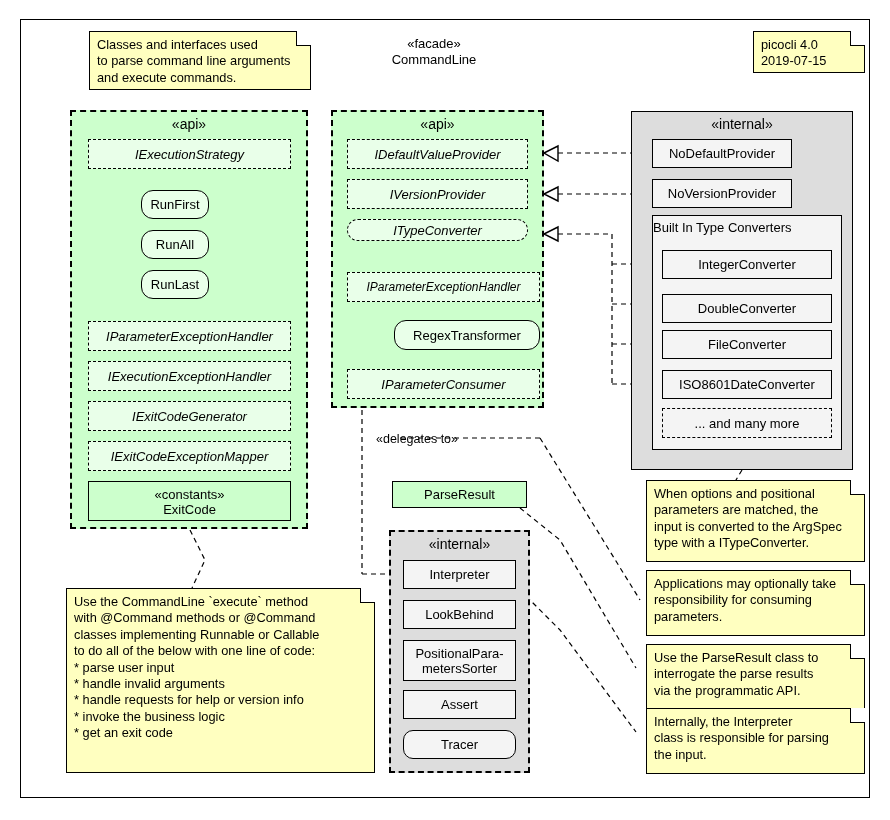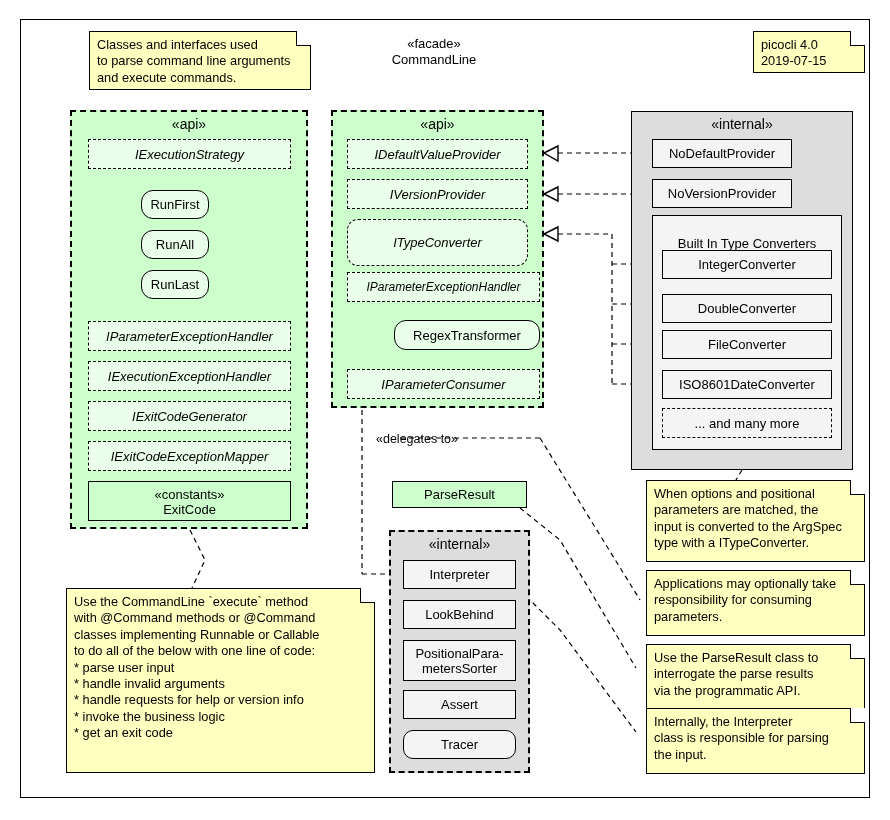--- a/index.html
+++ b/index.html
@@ -94,23 +94,22 @@
   }
   .cls-grey-dashed {
     border: 1.6px dashed #000000;
     background: #f4f4f4;
   }
   .group-box {
     border: 1.2px solid #000000;
     background: #f4f4f4;
   }
   .group-title {
-    text-align: center;
     font-size: 13px;
-    padding-top: 20px;
+    padding-top: 4px;
   }
   .stereo-two {
     display: block;
     line-height: 15px;
   }
 
   
   .note {
     background: #ffffc0;
     border: 1.3px solid #000000;
@@ -276,21 +275,21 @@
     <span class="stereo-two">«constants»</span>
     <span class="stereo-two">ExitCode</span>
   </div>
 
   <div class="abs pkg pkg-green" style="left:331px; top:110px; width:213px; height:298px;">
     <div class="pkg-label">«api»</div>
   </div>
 
   <div class="abs box iface" style="left:347px; top:139px; width:181px; height:30px;">IDefaultValueProvider</div>
   <div class="abs box iface" style="left:347px; top:179px; width:181px; height:30px;">IVersionProvider</div>
-  <div class="abs box iface" style="left:347px; top:219px; width:181px; height:47px;border-radius:11px;">ITypeConverter</div>
+  <div class="abs box iface" style="left:347px; top:219px; width:181px; height:22px;border-radius:11px;">ITypeConverter</div>
   <div class="abs box iface" style="left:347px; top:272px; width:193px; height:30px; font-size:12px;">IParameterExceptionHandler</div>
 
   <div class="abs box cls-white-green" style="left:394px; top:320px; width:146px; height:30px;">RegexTransformer</div>
 
   <div class="abs box iface" style="left:347px; top:369px; width:193px; height:30px;">IParameterConsumer</div>
 
   <div class="abs pkg pkg-grey-solid" style="left:631px; top:111px; width:222px; height:359px;">
     <div class="pkg-label">«internal»</div>
   </div>
 

